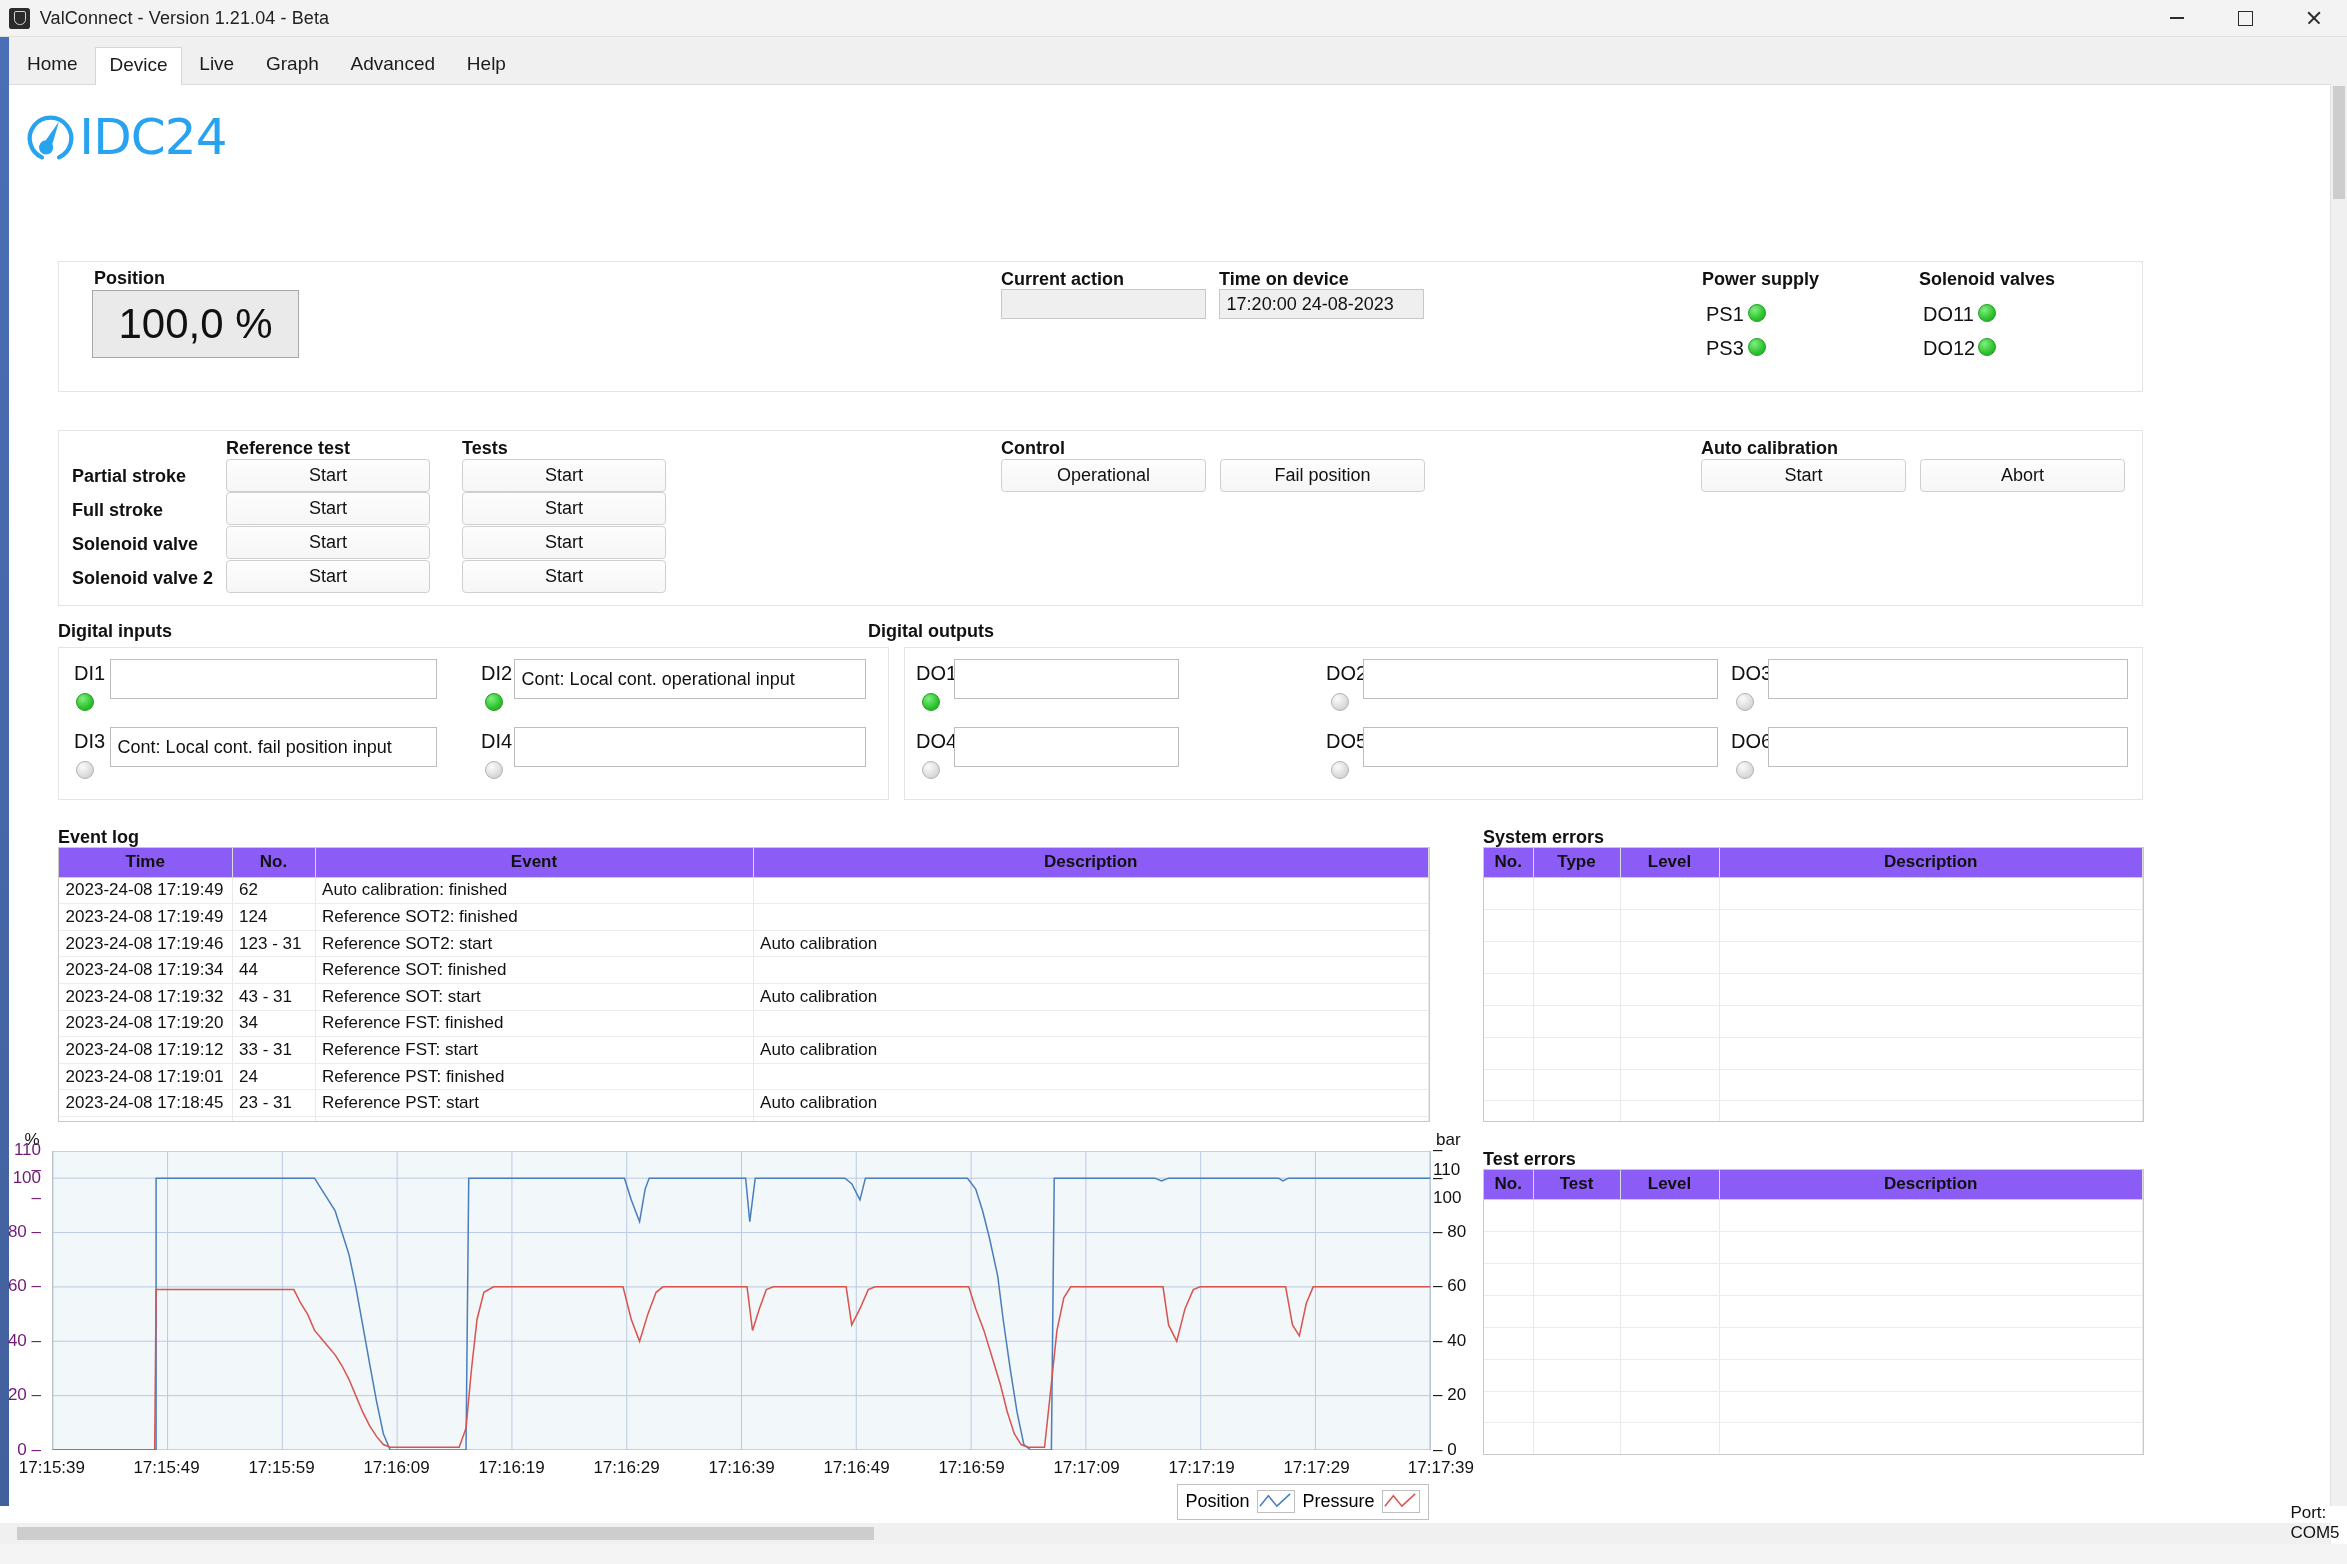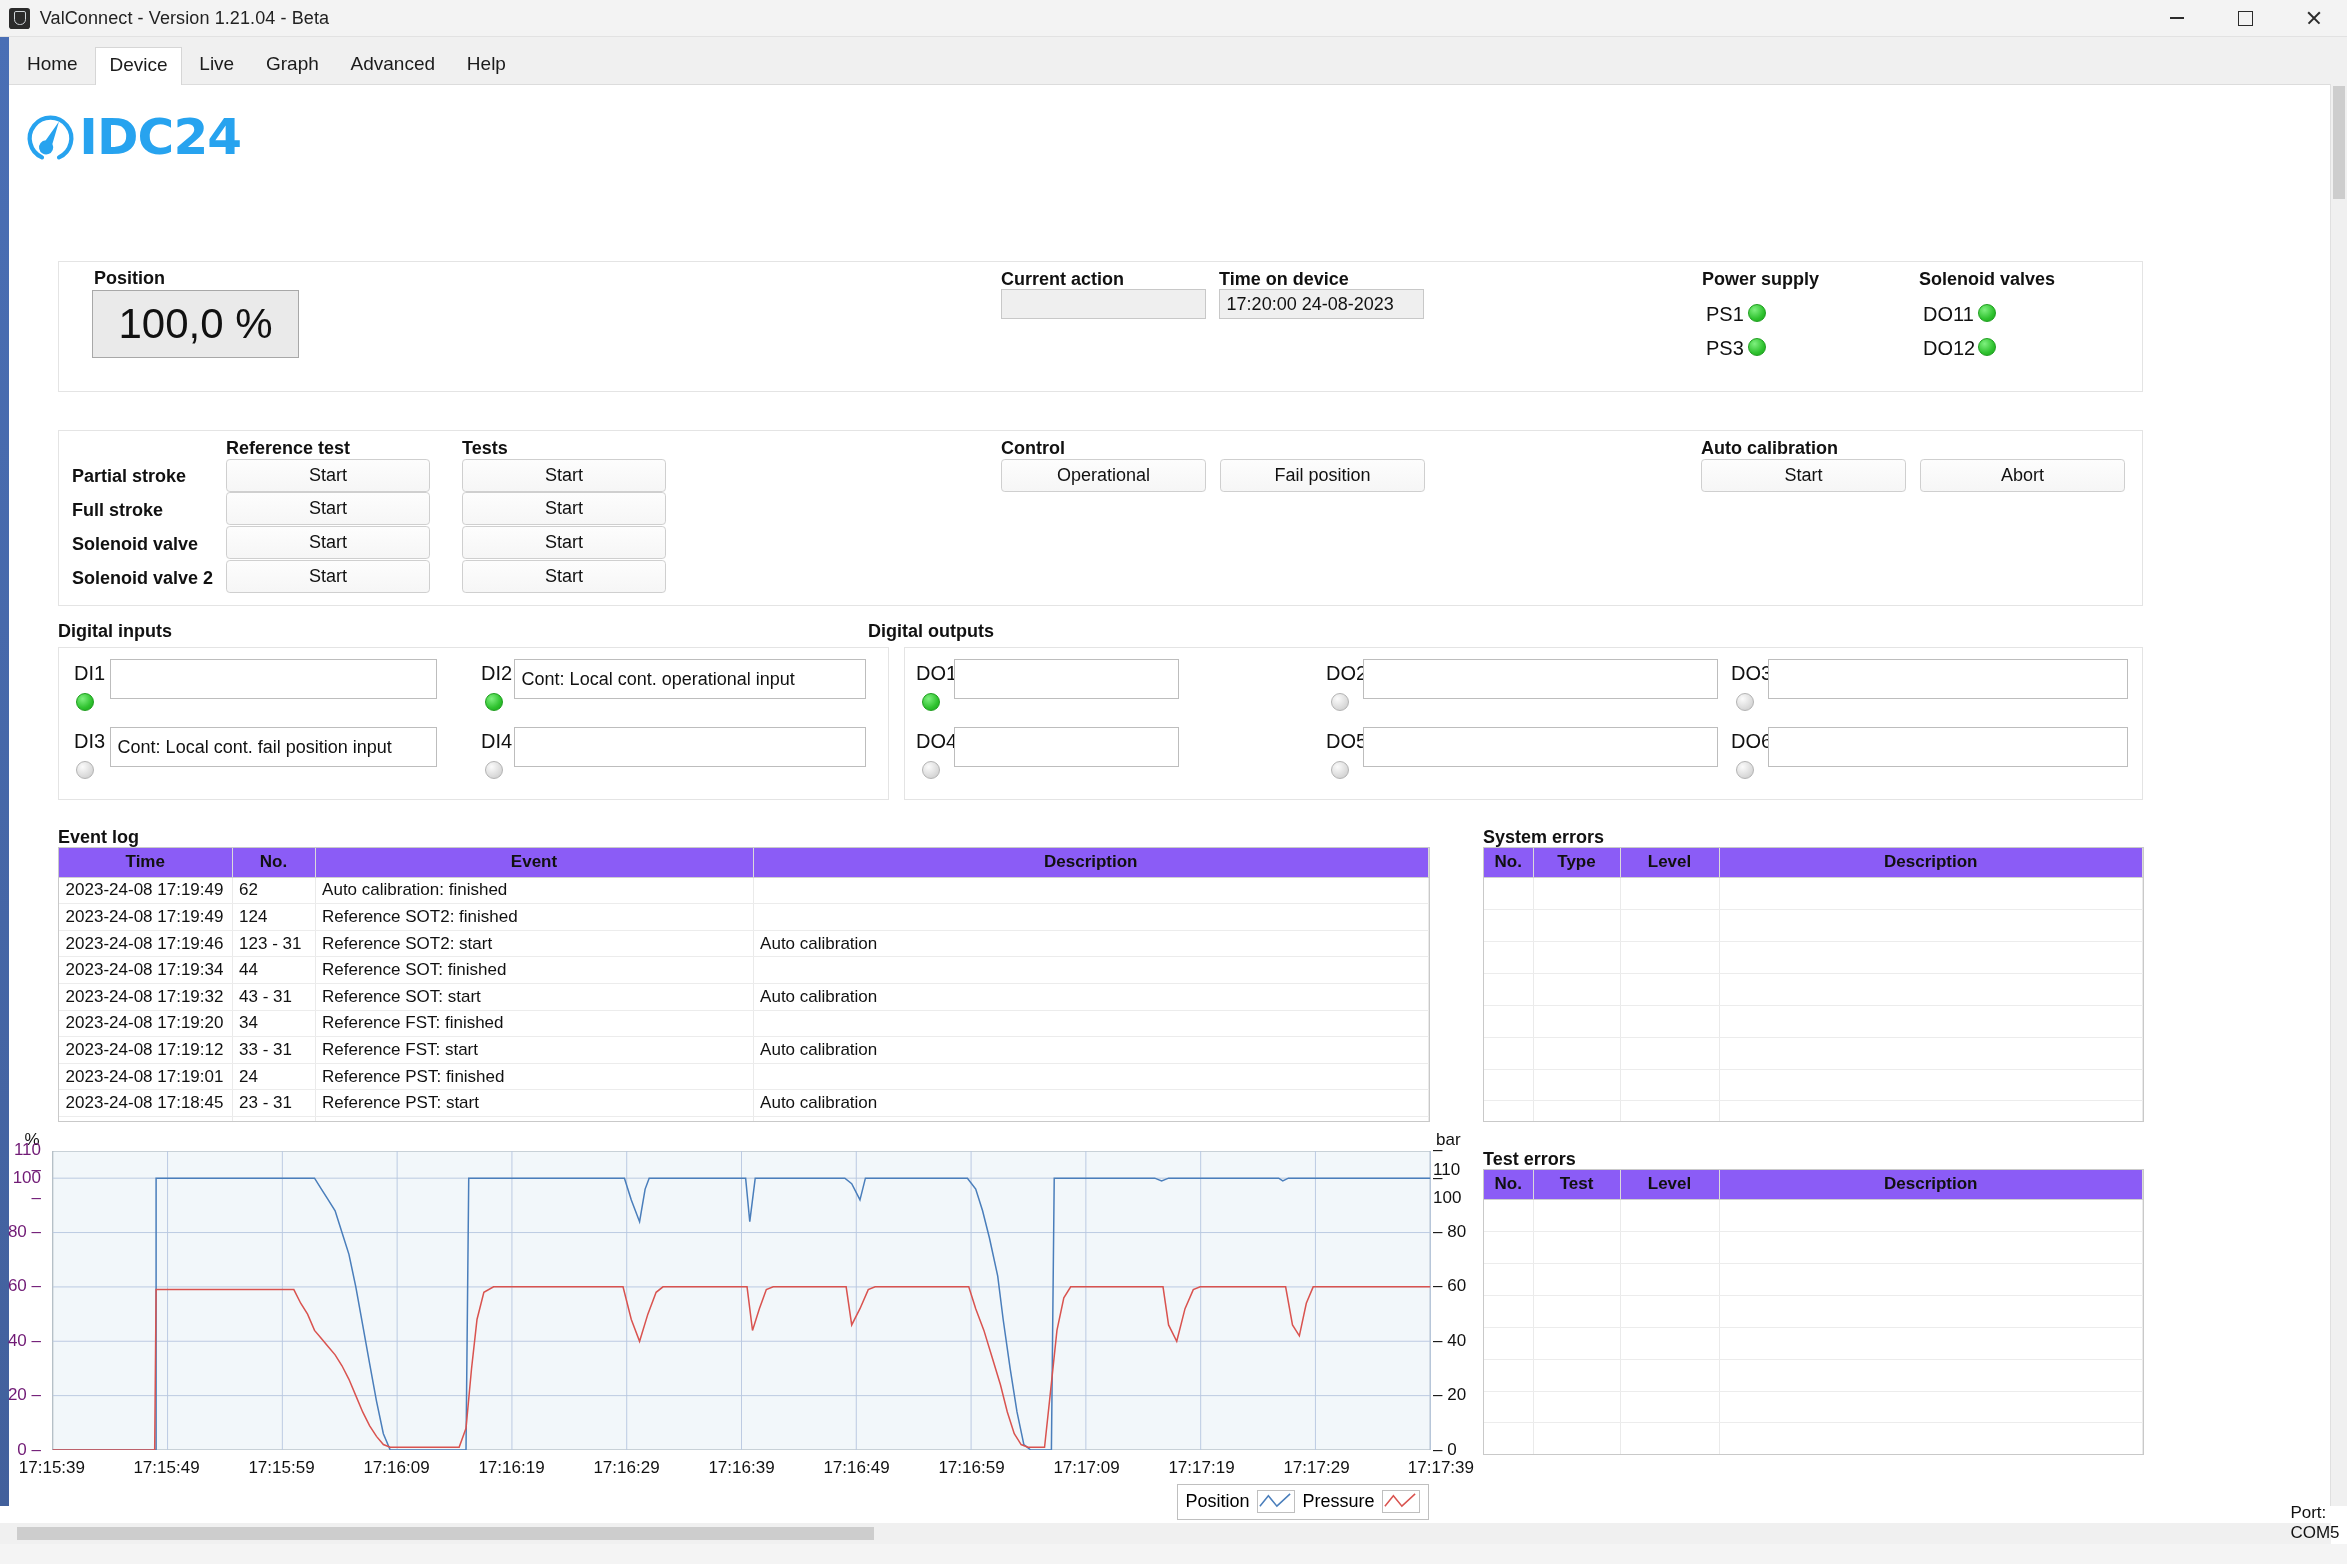--- a/index.html
+++ b/index.html
@@ -33,21 +33,21 @@
   .tab:first-child{margin-left:13px;}
   .tab.active{background:#ffffff;border-color:#d6d6d6;position:relative;top:0.9px;}
 
   
   .leftaccent{position:absolute;left:0;top:37px;width:8.5px;height:1469px;
               background:linear-gradient(#4a6fb5,#42609c);}
 
   
   .logo{position:absolute;left:24.5px;top:108px;display:flex;align-items:center;}
   .logo-mark{width:51px;height:51px;position:relative;margin-right:3.8px;}
-  .logo-txt{font-size:50px;font-weight:bold;color:#27a3ef;letter-spacing:-0.9px;
+  .logo-txt{font-size:50px;font-weight:normal;color:#27a3ef;letter-spacing:-0.9px;
             font-family:"DejaVu Sans",sans-serif;}
 
   
   .gbox{position:absolute;border:0.9px solid #e4e4e4;background:#fff;}
   .glabel{position:absolute;font-size:18px;font-weight:bold;color:#111;}
   .sublabel{font-size:18px;font-weight:bold;color:#111;position:absolute;}
   .plain{font-size:20px;color:#111;position:absolute;text-align:center;}
 
   
   .ro-field{position:absolute;background:#efefef;border:0.9px solid #c8c8c8;}

